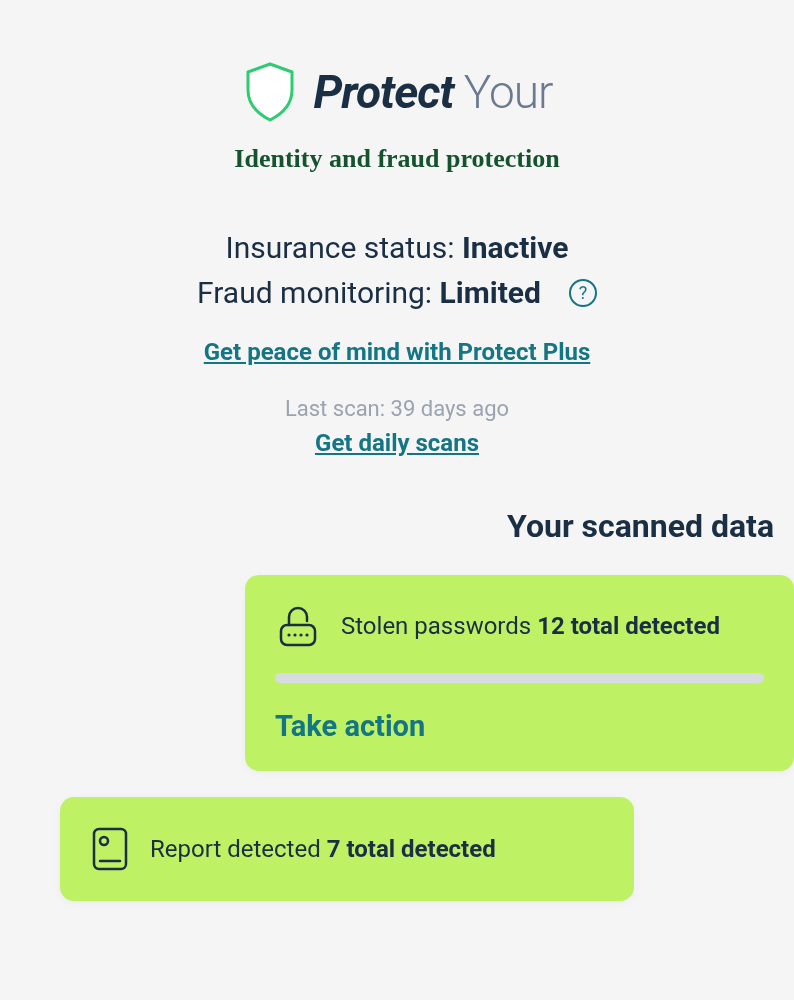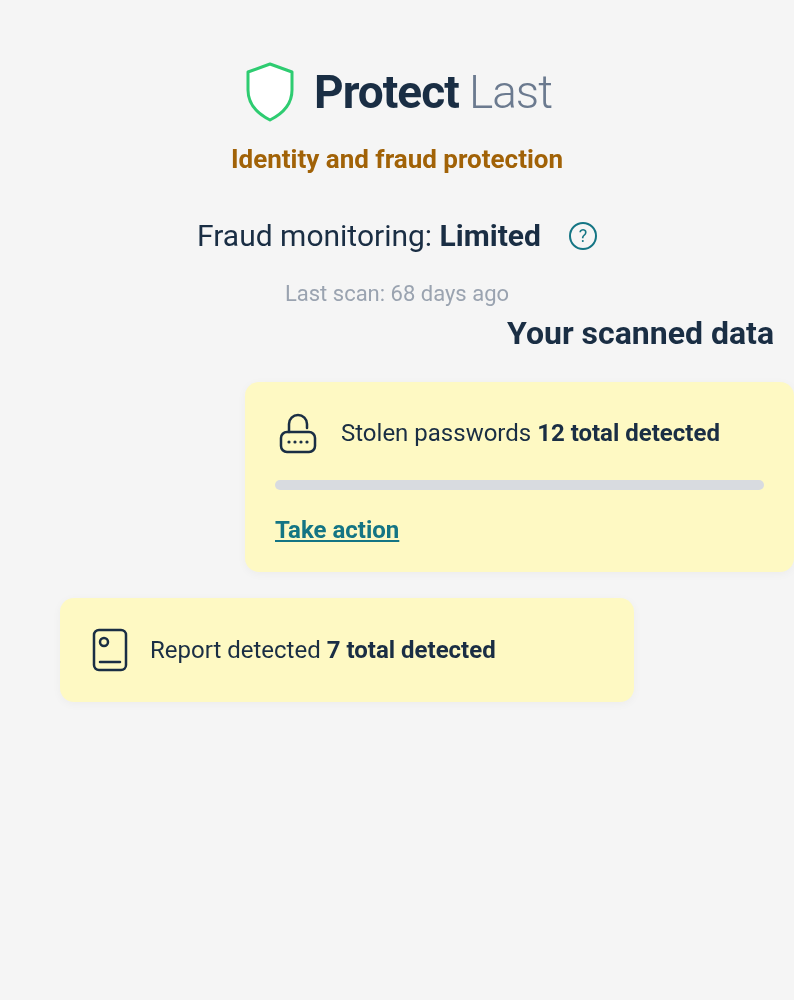--- a/index.html
+++ b/index.html
@@ -31,30 +31,32 @@
       height: 64px;
     }
     .title {
       font-size: 46px;
       font-weight: 400;
       color: #1a2e44;
       letter-spacing: -1px;
     }
     .title-bold {
       font-weight: 700;
+      font-style: italic;
     }
     .title-light {
       font-weight: 300;
       color: #6b7a8f;
     }
     .subtitle {
       font-size: 26px;
       font-weight: 700;
-      color: #a16207;
-      margin-bottom: 44px;
+      color: #14532d;
+      margin-bottom: 56px;
+      font-family: Liberation Serif, serif;
     }
     .status-line {
       font-size: 30px;
       color: #1a2e44;
       margin-bottom: 10px;
     }
     .status-label {
       font-weight: 400;
     }
     .status-value {
@@ -105,21 +107,21 @@
     }
     .section-title {
       font-size: 32px;
       font-weight: 700;
       color: #1a2e44;
       text-align: right;
       margin-left: 8px;
       margin-bottom: 30px;
     }
     .card {
-      background: #fef9c3;
+      background: #bef264;
       border-radius: 14px;
       padding: 28px 30px;
       text-align: left;
       box-shadow: 0 2px 10px rgba(0,0,0,0.04);
     }
     .card-1 {
       margin-left: 225px;
       margin-right: -20px;
       margin-bottom: 26px;
     }
@@ -147,56 +149,60 @@
       margin-bottom: 20px;
     }
     .progress-bar {
       width: 100%;
       height: 10px;
       background: #d8dbe0;
       border-radius: 5px;
       margin-bottom: 26px;
     }
     .take-action {
-      font-size: 24px;
-      font-weight: 700;
-      color: #147584;
-      cursor: pointer;
-      text-decoration: underline;
+      font-size: 29px;
+      font-weight: 700;
+      color: #147584;
+      cursor: pointer;
     }
     .icon-box {
       flex-shrink: 0;
     }
   </style>
 </head>
 <body>
 
 <div class="container">
   <div class="header">
     <svg class="shield-svg" viewBox="0 0 56 64">
       <path d="M28 4 L50 12 L50 30 C50 44 40 54 28 60 C16 54 6 44 6 30 L6 12 Z" fill="#ffffff" stroke="#2ecc71" stroke-width="3" stroke-linejoin="round"></path>
     </svg>
     <div class="title">
-      <span class="title-bold">Protect</span><span class="title-light"> Last</span>
+      <span class="title-bold">Protect</span><span class="title-light"> Your</span>
     </div>
   </div>
 
   <div class="subtitle">Identity and fraud protection</div>
 
+  <div class="status-line">
+    <span class="status-label">Insurance status: </span><span class="status-value">Inactive</span>
+  </div>
 
   <div class="status-row">
     <div class="status-line" style="margin-bottom:0;">
       <span class="status-label">Fraud monitoring: </span><span class="status-value">Limited</span>
     </div>
     <span class="help-icon">?</span>
   </div>
 
-
-  <div class="last-scan">Last scan: 68 days ago</div>
-
+  <a class="link-primary">Get peace of mind with Protect Plus</a>
+
+  <div class="last-scan">Last scan: 39 days ago</div>
+
+  <a class="link-daily">Get daily scans</a>
 
   <div class="section-title">Your scanned data</div>
 
   <div class="card card-1">
     <div class="card-header">
       <svg class="icon-box" width="46" height="46" viewBox="0 0 46 46">
         <rect x="6" y="22" width="34" height="20" rx="6" fill="none" stroke="#1a2e44" stroke-width="2.5"></rect>
         <path d="M14 22 L14 14 C14 9 18 5 23 5 C28 5 32 9 32 14 L32 18" fill="none" stroke="#1a2e44" stroke-width="2.5" stroke-linecap="round"></path>
         <circle cx="14" cy="32" r="1.6" fill="#1a2e44"></circle>
         <circle cx="20" cy="32" r="1.6" fill="#1a2e44"></circle>

